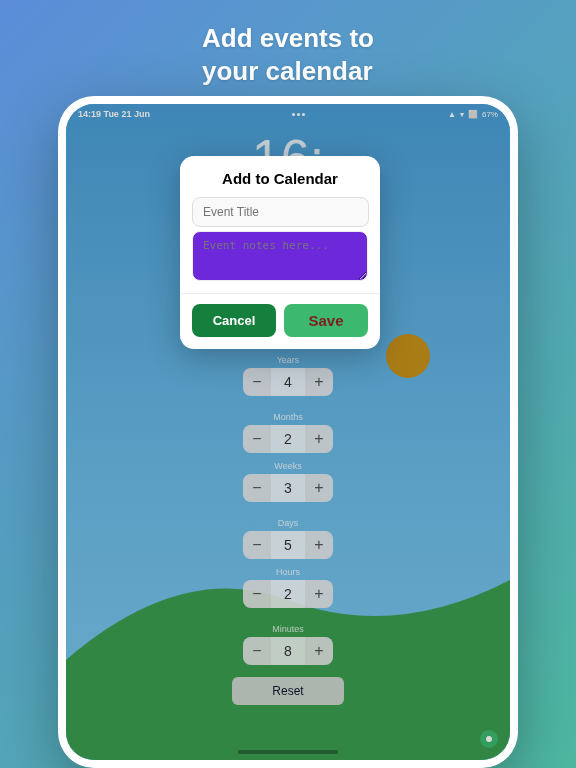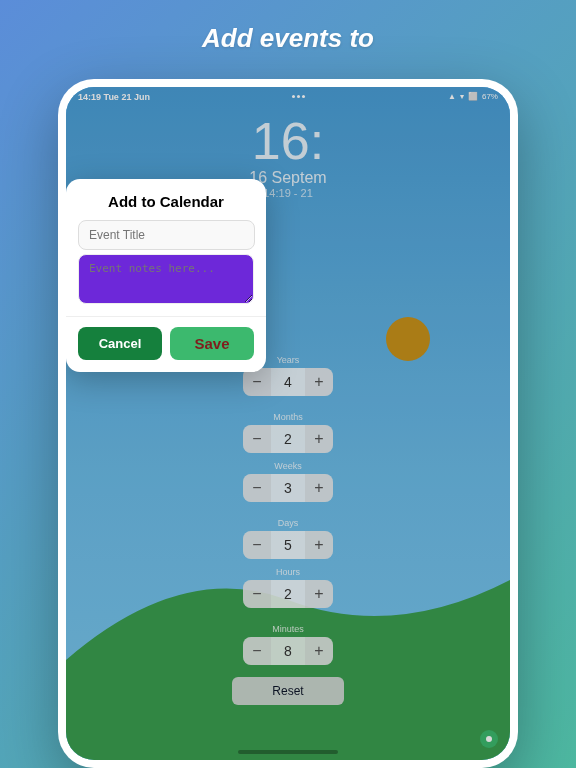--- a/index.html
+++ b/index.html
@@ -10,23 +10,22 @@
       overflow: hidden;
       font-family: -apple-system, BlinkMacSystemFont, 'Helvetica Neue', sans-serif;
       background: linear-gradient(135deg, #5b8dd9 0%, #4db8a0 100%);
       display: flex;
       flex-direction: column;
       align-items: center;
       justify-content: flex-start;
     }
 
     .page-title-area {
-      padding: 22px 40px 24px;
+      padding: 22px 40px 9px;
       text-align: left;
-      font-style: italic;
     }
 
     .page-title {
       color: white;
       font-size: 26px;
       font-weight: 800;
       line-height: 1.25;
       text-shadow: 0 1px 3px rgba(0,0,0,0.15);
     }
 
@@ -265,22 +264,22 @@
     
     .modal-overlay {
       position: absolute;
       top: 0;
       left: 0;
       right: 0;
       bottom: 0;
       background: rgba(0,0,0,0.15);
       display: flex;
       align-items: flex-start;
-      justify-content: flex-start;
-      padding: 92px 16px 0 0;
+      justify-content: center;
+      padding: 52px 16px 0 0;
       z-index: 50;
     }
 
     .modal-dialog {
       background: white;
       border-radius: 14px;
       width: 200px;
       box-shadow: 0 8px 32px rgba(0,0,0,0.25);
       overflow: hidden;
     }
@@ -346,20 +345,21 @@
       font-weight: 600;
       cursor: pointer;
     }
   </style>
 </head>
 <body>
 
 <div class="page-title-area">
   <div class="page-title">
     <span>Add events to</span><br>
+    <span>your calendar</span>
   </div>
 </div>
 
 <div class="device-frame">
   <div class="device-screen">
 
     <div class="sky"></div>
 
     <div class="status-bar">
       <span class="status-time">

